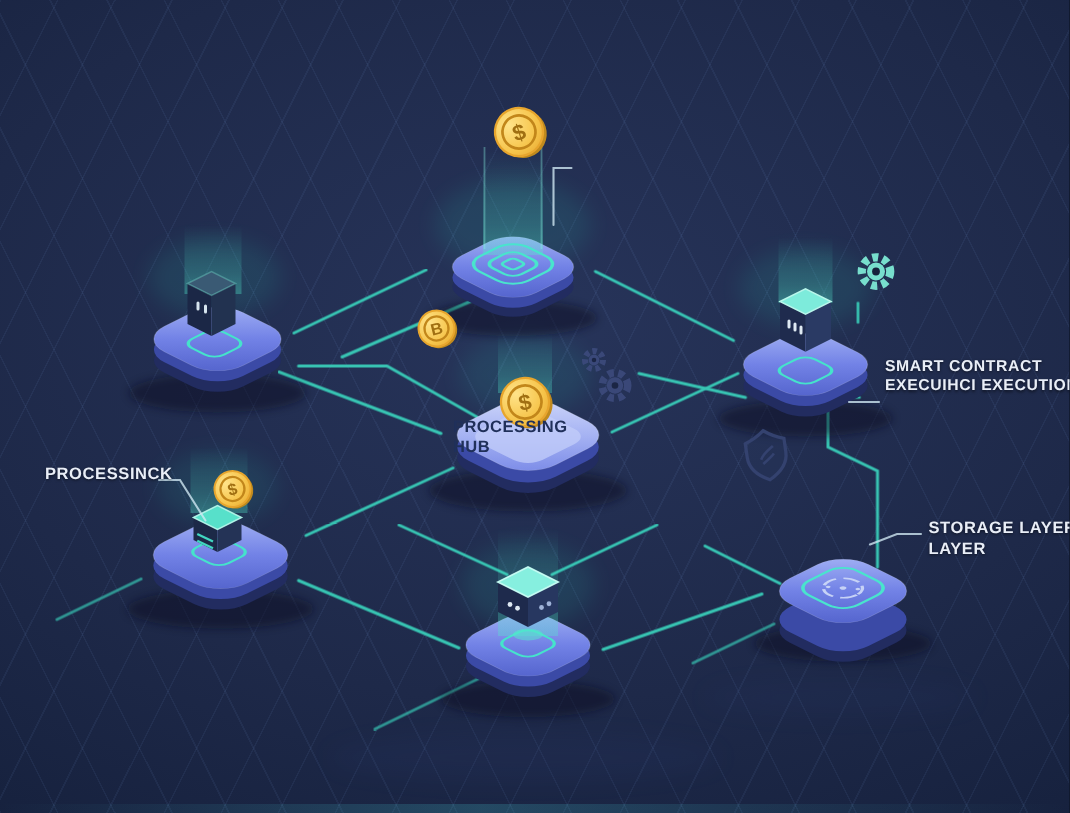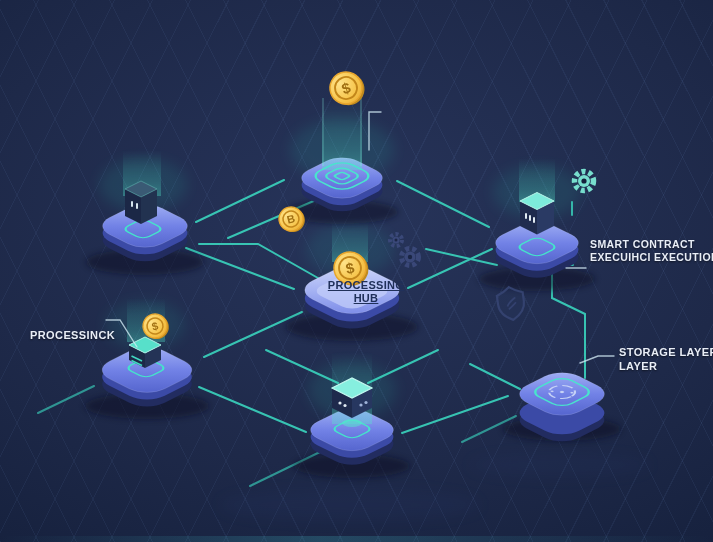--- a/index.html
+++ b/index.html
@@ -19,22 +19,22 @@
     background:linear-gradient(90deg, rgba(70,200,210,0) 0%, rgba(70,200,210,0.22) 45%, rgba(70,200,210,0.10) 70%, rgba(70,200,210,0) 100%);
   }
   svg.scene{position:absolute;inset:0;}
   .lbl{
     position:absolute;color:#e9eef7;font-weight:bold;font-size:11px;
     line-height:13.5px;letter-spacing:.4px;text-shadow:0 1px 2px rgba(0,0,0,.55);
     white-space:nowrap;
   }
   .lbl.small{font-size:10.5px;line-height:12.5px;}
   .hub-lbl{
-    position:absolute;left:316px;top:279px;width:100px;text-align:center;
-    color:#20305a;font-weight:bold;font-size:11px;line-height:13px;letter-spacing:.3px;text-decoration:underline;
+    position:absolute;left:302px;top:279px;width:100px;text-align:left;
+    color:#20305a;font-weight:bold;font-size:11px;line-height:13px;letter-spacing:.3px;
   }
 </style>
 </head>
 <body>
 
 <div class="stage">
   <div class="iso-grid"></div>
 
   <svg class="scene" width="713" height="542" viewBox="0 0 713 542">
     <defs>
@@ -263,21 +263,21 @@
       <path d="M614 356 L598 356 L580 363"></path>
     </g>
   </svg>
 
 
   <div class="lbl small" style="left:590px;top:238px;">
     <div>SMART CONTRACT</div>
     <div>EXECUIHCI EXECUTION</div>
   </div>
 
-  <div class="lbl" style="left:30px;top:329px;">
+  <div class="lbl" style="left:30px;top:310px;">
     <div>PROCESSINCK</div>
   </div>
 
   <div class="lbl" style="left:619px;top:346px;">
     <div>STORAGE LAYER</div>
     <div>LAYER</div>
   </div>
 
   <div class="hub-lbl">
     <div>PROCESSING</div>

